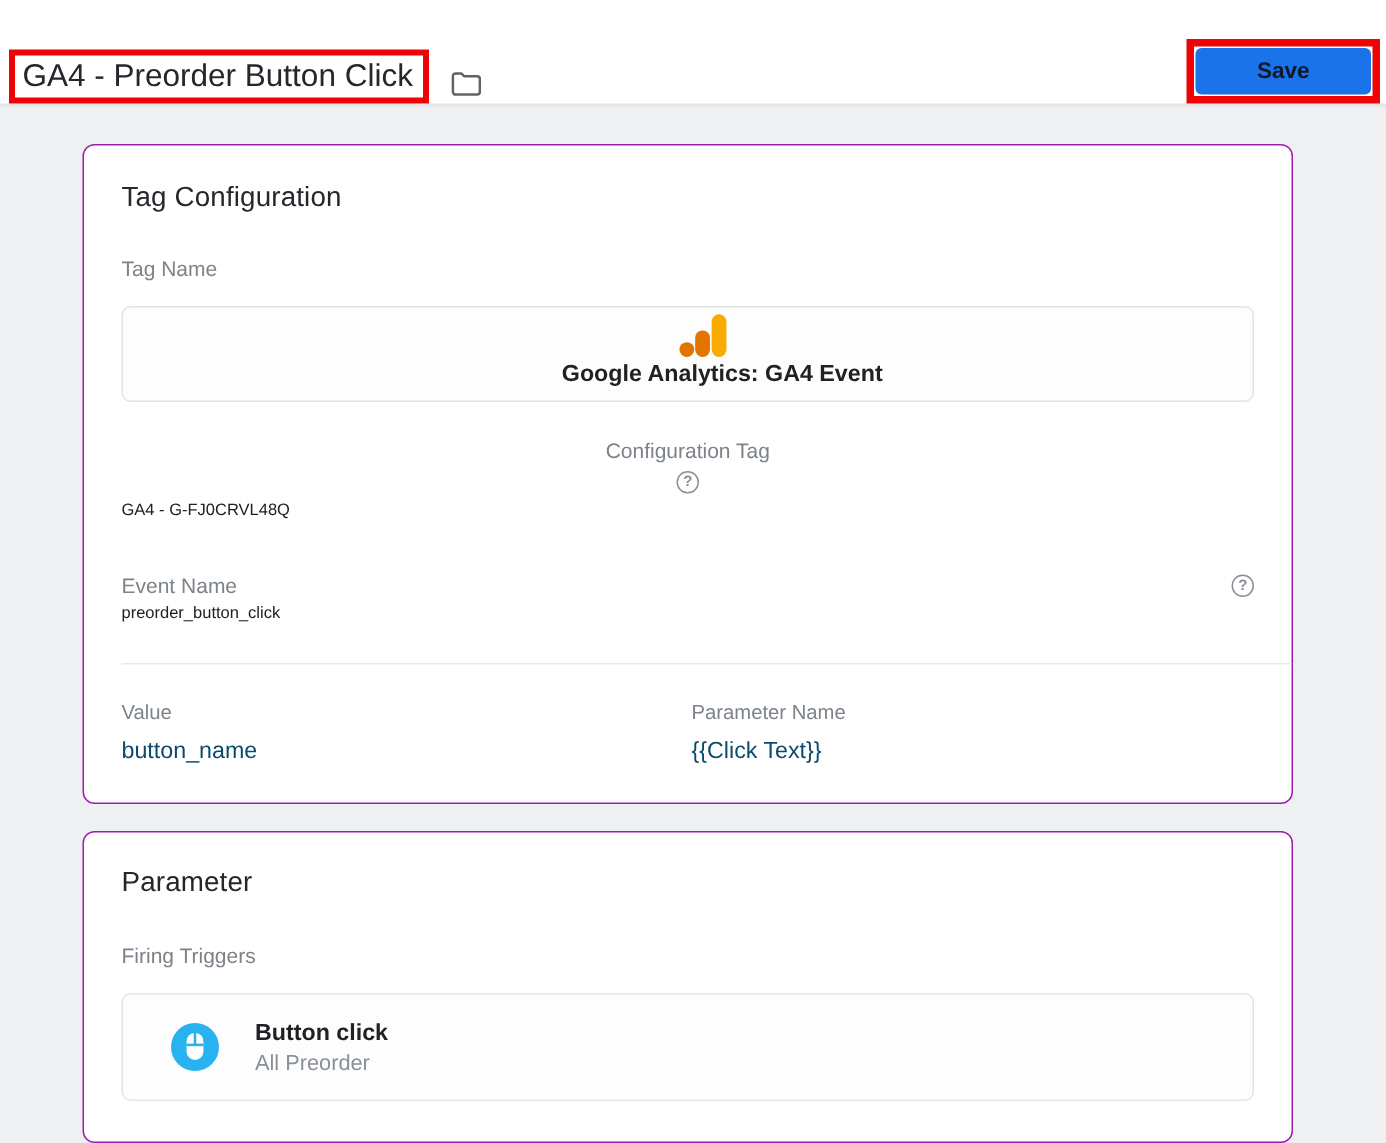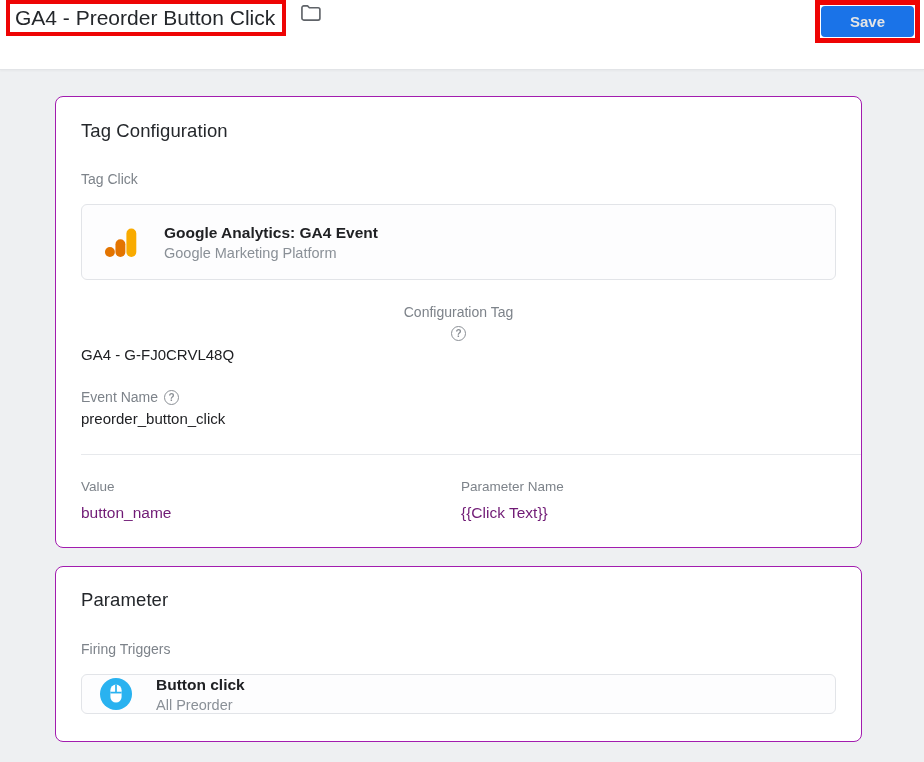--- a/index.html
+++ b/index.html
@@ -12,21 +12,21 @@
     overflow: hidden;
   }
 
   
   .header {
     height: 70px;
     background: #ffffff;
     border-bottom: 1px solid #e2e4e7;
     box-shadow: 0 1px 2px rgba(0,0,0,0.04);
     display: flex;
-    align-items: flex-start;
+    align-items: flex-end;
   }
   .title-annot {
     margin-left: 6px;
     border: 4px solid #ee0404;
     background: #fff;
     display: flex;
     align-items: center;
     padding: 1px 7px 2px 5px;
   }
   .tag-title {
@@ -45,24 +45,24 @@
     align-items: center;
   }
   .save-annot {
     margin-left: auto;
     margin-right: 4px;
     border: 5px solid #ee0404;
     padding: 1px;
     display: flex;
   }
   .save-btn {
-    width: 93px;
+    width: 117px;
     height: 31px;
     background: #1a73e8;
-    color: #e5e5e5;
+    color: #0f172a;
     border: none;
     border-radius: 4px;
     font-family: "Liberation Sans", sans-serif;
     font-size: 15px;
     font-weight: bold;
     cursor: pointer;
   }
 
   
   .main { padding: 26px 0 0 55px; }
@@ -84,26 +84,26 @@
   }
   .field-label {
     font-size: 14px;
     color: #7d838a;
     display: flex;
     align-items: center;
     gap: 6px;
   }
   .field-value {
     margin-top: 5px;
-    font-size: 15px;
+    font-size: 11px;
     color: #202124;
   }
   .label-tagtype { margin-top: 29px; }
   .label-config  { margin-top: 24px; flex-direction: column; }
-  .label-event   { margin-top: 26px; }
+  .label-event   { margin-top: 36px; justify-content: space-between; }
   .label-firing  { margin-top: 30px; }
 
   .help-icon {
     width: 15px; height: 15px;
     border: 1.4px solid #8b9096;
     border-radius: 50%;
     color: #8b9096;
     font-size: 10px;
     font-weight: bold;
     display: inline-flex;
@@ -115,22 +115,22 @@
 
   .select-box {
     margin-top: 17px;
     border: 1px solid #e2e4e8;
     border-radius: 6px;
     background: #fdfdfe;
     display: flex;
     align-items: center;
     cursor: pointer;
   }
-  .type-box { height: 76px; padding-left: 21px; }
-  .trigger-box { height: 40px; padding-left: 18px; }
+  .type-box { height: 64px; padding-left: 21px; flex-direction: column; }
+  .trigger-box { height: 72px; padding-left: 32px; }
   .box-icon { flex: 0 0 auto; display: flex; }
   .type-box .box-text { margin-left: 25px; }
   .trigger-box .box-text { margin-left: 24px; }
   .box-title { font-size: 15.5px; font-weight: bold; color: #202124; }
   .box-sub   { font-size: 14.5px; color: #8a9097; margin-top: 3px; }
 
   .divider {
     border: none;
     border-top: 1px solid #e7e9ec;
     margin: 27px -25px 0 0;
@@ -142,21 +142,21 @@
     font-weight: 400;
     color: #5f6368;
   }
   .param-grid {
     margin-top: 24px;
     display: grid;
     grid-template-columns: 380px 1fr;
     row-gap: 10px;
   }
   .col-header { font-size: 13.5px; color: #7d838a; }
-  .param-cell { font-size: 15.5px; color: #701a75; }
+  .param-cell { font-size: 15.5px; color: #0c4a6e; }
 </style>
 </head>
 <body>
 
 <div class="page">
 
   <header class="header">
     <div class="title-annot">
       <div class="tag-title">GA4 - Preorder Button Click</div>
     </div>
@@ -168,33 +168,32 @@
     <div class="save-annot">
       <button class="save-btn">Save</button>
     </div>
   </header>
 
   <main class="main">
 
     <section class="card card-config">
       <h2 class="card-heading">Tag Configuration</h2>
 
-      <div class="field-label label-tagtype">Tag Click</div>
+      <div class="field-label label-tagtype">Tag Name</div>
 
       <div class="select-box type-box">
         <span class="box-icon">
           <svg width="36" height="36" viewBox="0 0 24 24">
             <rect x="15.6" y="3" width="6.6" height="19" rx="3.3" fill="#F9AB00"></rect>
             <rect x="8.3" y="10.2" width="6.6" height="11.8" rx="3.3" fill="#E37400"></rect>
             <circle cx="4.6" cy="18.7" r="3.3" fill="#E37400"></circle>
           </svg>
         </span>
         <div class="box-text">
           <div class="box-title">Google Analytics: GA4 Event</div>
-          <div class="box-sub">Google Marketing Platform</div>
         </div>
       </div>
 
       <div class="field-label label-config">
         <span>Configuration Tag</span>
         <span class="help-icon">?</span>
       </div>
       <div class="field-value">GA4 - G-FJ0CRVL48Q</div>
 
       <div class="field-label label-event">

